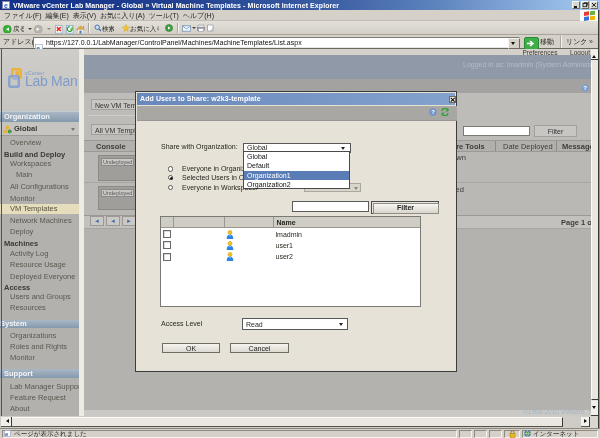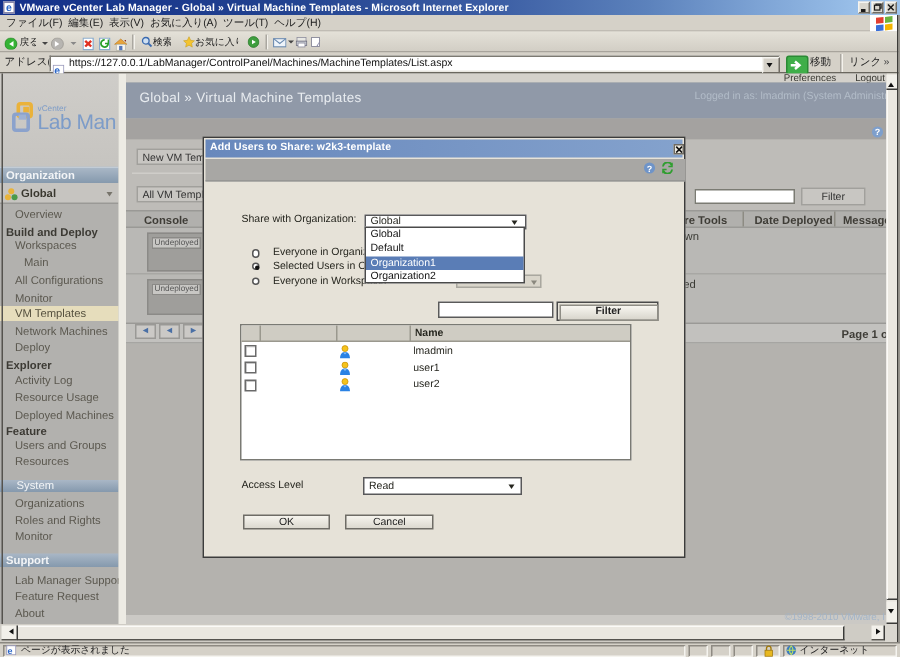--- a/index.html
+++ b/index.html
@@ -144,44 +144,43 @@
 <div class="ab" style="left:0;top:155px;width:79px;height:10px;background:#e6ddbc"></div>
 <div class="ab tx si" style="left:10px;top:89px">Overview</div>
 <div class="ab tx sh" style="left:4px;top:100.5px">Build and Deploy</div>
 <div class="ab tx si" style="left:10px;top:109.7px">Workspaces</div>
 <div class="ab tx si" style="left:16px;top:121.4px">Main</div>
 <div class="ab tx si" style="left:10px;top:133.2px">All Configurations</div>
 <div class="ab tx si" style="left:10px;top:144.8px">Monitor</div>
 <div class="ab tx si" style="left:10px;top:155.1px;color:#55503e">VM Templates</div>
 <div class="ab tx si" style="left:10px;top:166.8px">Network Machines</div>
 <div class="ab tx si" style="left:10px;top:177.8px">Deploy</div>
-<div class="ab tx sh" style="left:4px;top:190px">Explorer</div>
+<div class="ab tx sh" style="left:4px;top:190px">Machines</div>
 <div class="ab tx si" style="left:10px;top:199.8px">Activity Log</div>
 <div class="ab tx si" style="left:10px;top:211.3px">Resource Usage</div>
-<div class="ab tx si" style="left:10px;top:222.6px">Deployed Machines</div>
-<div class="ab tx sh" style="left:4px;top:233.9px">Feature</div>
+<div class="ab tx si" style="left:10px;top:222.6px">Deployed Everyone</div>
+<div class="ab tx sh" style="left:4px;top:233.9px">Access</div>
 <div class="ab tx si" style="left:10px;top:242.6px">Users and Groups</div>
 <div class="ab tx si" style="left:10px;top:254px">Resources</div>
 <div class="ab" style="left:0;top:270.5px;width:79px;height:8px;background:linear-gradient(#a9b7c6,#8599ad)"></div>
-<div class="ab tx" style="left:11px;top:270px;width:70px;font-size:7.5px;line-height:9px;color:#f2f4f6;font-weight:normal">System</div>
+<div class="ab tx" style="left:0;top:270px;width:70px;font-size:7.5px;line-height:9px;color:#f2f4f6;font-weight:bold">System</div>
 <div class="ab tx si" style="left:10px;top:282.4px">Organizations</div>
 <div class="ab tx si" style="left:10px;top:293px">Roles and Rights</div>
 <div class="ab tx si" style="left:10px;top:304px">Monitor</div>
 <div class="ab" style="left:0;top:319.5px;width:79px;height:9px;background:linear-gradient(#a9b7c6,#8599ad)"></div>
 <div class="ab tx" style="left:4px;top:319.5px;width:70px;font-size:7.5px;line-height:9px;color:#f2f4f6;font-weight:bold">Support</div>
 <div class="ab tx si" style="left:10px;top:333px">Lab Manager Support</div>
 <div class="ab tx si" style="left:10px;top:343.8px">Feature Request</div>
 <div class="ab tx si" style="left:10px;top:354.5px">About</div>
 
 <div class="ab" style="left:79px;top:0;width:5px;height:367px;background:#edebe4"></div>
 
 <div class="ab" style="left:84px;top:0;width:507px;height:6px;background:#d4d1cb"></div>
 <div class="ab tx" style="left:440px;top:-0.5px;width:150px;font-size:6.5px;line-height:7.5px;color:#3a3a34;text-align:right">Preferences&nbsp;&nbsp;&nbsp;&nbsp;&nbsp;&nbsp;&nbsp;Logout</div>
 <div class="ab" style="left:84px;top:6px;width:507px;height:24px;background:#9099a8"></div>
-<div class="ab tx" style="left:93px;top:9.5px;width:350px;font-size:9px;line-height:12px;color:#e8ecf0;letter-spacing:.2px">Global » Virtual Machine Templates</div>
 <div class="ab tx" style="left:463px;top:11px;width:128px;font-size:7px;line-height:10px;color:#b2bcc8">Logged in as: lmadmin (System Administr</div>
 <div class="ab" style="left:84px;top:30px;width:507px;height:14px;background:#a4a2a0"></div>
 <svg class="ab" style="left:581px;top:35px" width="8" height="8">
       <circle cx="4" cy="4" r="3.7" fill="#7e9fcc"></circle>
       <text x="2.2" y="6.3" font-size="6" fill="#fff" font-family="Liberation Sans" font-weight="bold">?</text>
     </svg>
 <div class="ab" style="left:84px;top:44px;width:507px;height:47px;background:#bebcb8"></div>
 <div class="ab" style="left:91px;top:50px;width:47px;height:10.5px;background:#c8c6c2;border:1px solid #a1a09c;box-sizing:border-box">
       <div class="ab tx" style="left:3px;top:0.5px;width:42px;font-size:7px;line-height:9px;color:#333">New VM Temp</div>
     </div>
@@ -190,21 +189,21 @@
       <div class="ab tx" style="left:3px;top:0.5px;width:42px;font-size:7px;line-height:9px;color:#333">All VM Templa</div>
     </div>
 <div class="ab" style="left:463px;top:77px;width:67px;height:10px;background:#fff;border:1px solid #7b7b73;box-sizing:border-box"></div>
 <div class="ab" style="left:534px;top:76px;width:43px;height:11.5px;background:#c8c6c2;border:1px solid #a1a09c;box-sizing:border-box">
       <div class="ab tx" style="left:0;top:1px;width:41px;font-size:7px;line-height:9px;color:#333;text-align:center">Filter</div>
     </div>
 
 <div class="ab" style="left:84px;top:91px;width:507px;height:12px;background:#b1b0ad;border-top:1px solid #9a9996;border-bottom:1px solid #9a9996;box-sizing:border-box"></div>
 <div class="ab tx" style="left:96px;top:92.5px;width:40px;font-size:7.5px;line-height:9px;color:#3f3d37;font-weight:bold">Console</div>
 <div class="ab tx" style="left:452px;top:92.5px;width:40px;font-size:7.5px;line-height:9px;color:#3f3d37;font-weight:bold">are Tools</div>
-<div class="ab tx" style="left:503px;top:92.5px;width:60px;font-size:7.5px;line-height:9px;color:#3f3d37;font-weight:bold">Date Deployed</div>
+<div class="ab tx" style="left:503px;top:92.5px;width:60px;font-size:7.5px;line-height:9px;color:#3f3d37;font-weight:normal">Date Deployed</div>
 <div class="ab tx" style="left:562px;top:92.5px;width:40px;font-size:7.5px;line-height:9px;color:#3f3d37;font-weight:bold">Message</div>
 <div class="ab" style="left:445.5px;top:92px;width:1px;height:10px;background:#8d8b83"></div>
 <div class="ab" style="left:494.5px;top:92px;width:1px;height:10px;background:#8d8b83"></div>
 <div class="ab" style="left:556px;top:92px;width:1px;height:10px;background:#8d8b83"></div>
 <div class="ab" style="left:84px;top:103px;width:507px;height:62.5px;background:#b9b8b5"></div>
 <div class="ab" style="left:84px;top:132.5px;width:507px;height:1px;background:#a8a7a4"></div>
 <div class="ab tx" style="left:448px;top:104px;width:40px;font-size:7.5px;line-height:9px;color:#3b3b35">nown</div>
 <div class="ab tx" style="left:448px;top:136px;width:40px;font-size:7.5px;line-height:9px;color:#3b3b35">alled</div>
 
 <div class="ab" style="left:98px;top:106px;width:39px;height:26px;background:#9f9e9b;border:1px solid #8b8a87;box-sizing:border-box">

